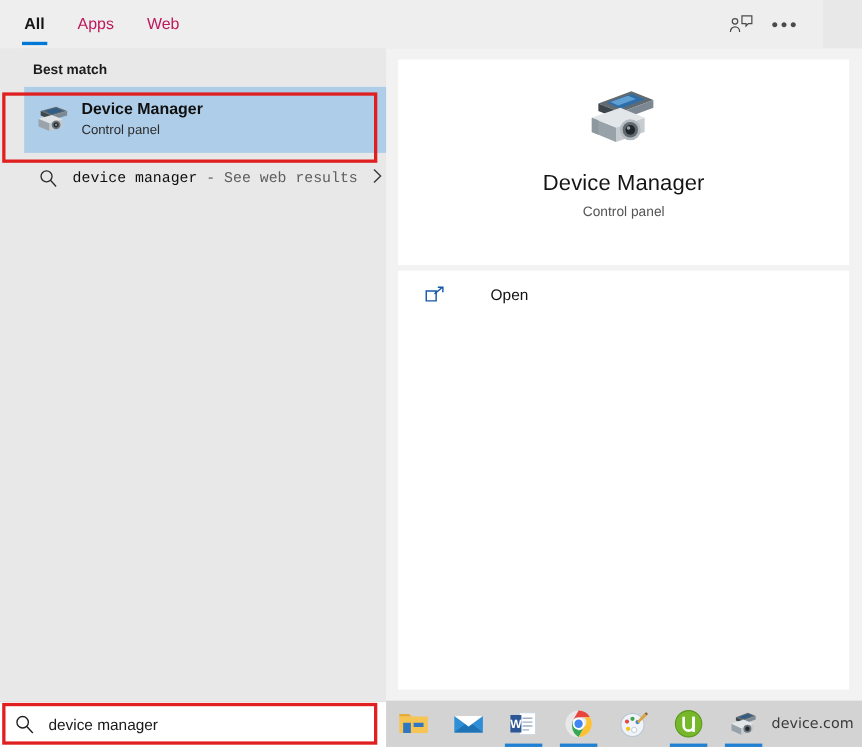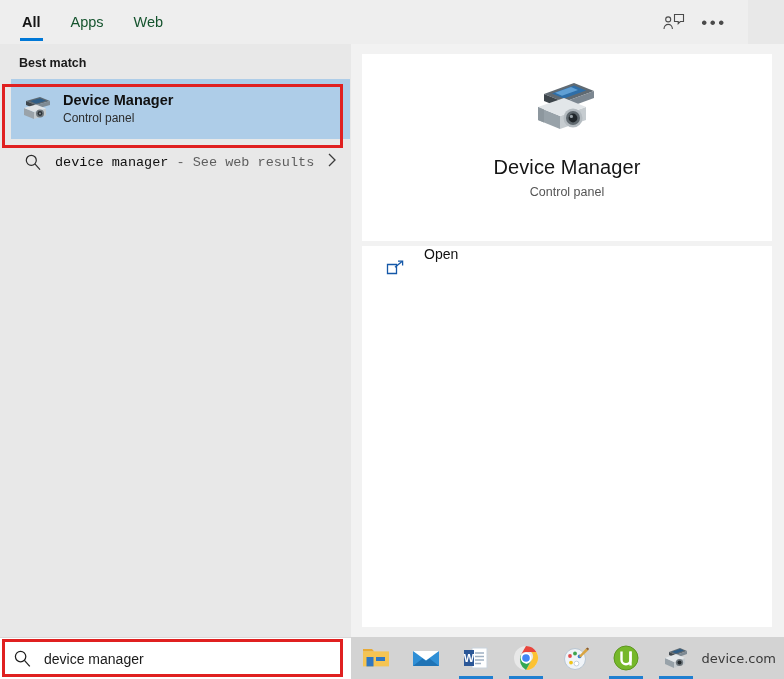--- a/index.html
+++ b/index.html
@@ -22,21 +22,21 @@
     position:absolute; left:0; top:0; width:748px; height:44px;
     background:#eeeeee;
     display:flex; align-items:flex-start;
   }
   .tab {
     position:relative;
     height:44px;
     padding:0 0px;
     margin-right:30px;
     display:flex; align-items:center;
-    font-size:14.5px; color:#14532d;
+    font-size:14.5px; color:#be185d;
     cursor:default;
     white-space:nowrap;
   }
   .tab:first-child { margin-left:22px; }
   .tab.active { color:#151515; font-weight:bold; }
   .tab.active::after {
     content:""; position:absolute; left:-2px; right:-2px; bottom:3px;
     height:3px; background:#0078d7;
   }
   .tab .caret {
@@ -49,21 +49,21 @@
   }
   #tabbar-right {
     margin-left:auto; display:flex; align-items:center; height:44px;
     padding-right:14px;
   }
   .tb-icon { width:40px; height:44px; display:flex; align-items:center; justify-content:center; cursor:default; }
   .dots { color:#4a4a4a; font-size:17px; letter-spacing:2.5px; line-height:1; }
 
   
   #results {
-    position:absolute; left:7px; top:44px; width:351px; height:593px;
+    position:absolute; left:18px; top:44px; width:351px; height:593px;
     background:#e8e8e8;
   }
   .group-head {
     font-size:12.5px; color:#1b1b1b; font-weight:bold;
     padding:12px 0 9px 12px;
   }
   #best-match-row {
     position:relative;
     height:60px; margin:0 8px 0 4px;
     background:#aecde8;
@@ -102,21 +102,21 @@
     text-align:center; font-size:20px; color:#151515; margin-top:16px; letter-spacing:.1px;
   }
   #preview-card .p-sub {
     text-align:center; font-size:12.5px; color:#555555; margin-top:6px;
   }
   #preview-actions {
     position:absolute; left:11px; top:202px; width:410px; height:381px;
     background:#ffffff;
   }
   .action-row {
-    height:44px; display:flex; padding-left:24px; cursor:default;
+    height:44px; display:flex; align-items:center; padding-left:24px; cursor:default;gap:22px;
   }
   .action-icon { width:38px; flex:0 0 38px; display:flex; align-items:center; }
   .action-label { font-size:14px; color:#101010; }
 
   
   #searchbar {
     position:absolute; left:0; top:637px; width:351px; height:42px;
     background:#ffffff; display:flex; align-items:center;
     border-top:1px solid #d9d9d9;
   }

